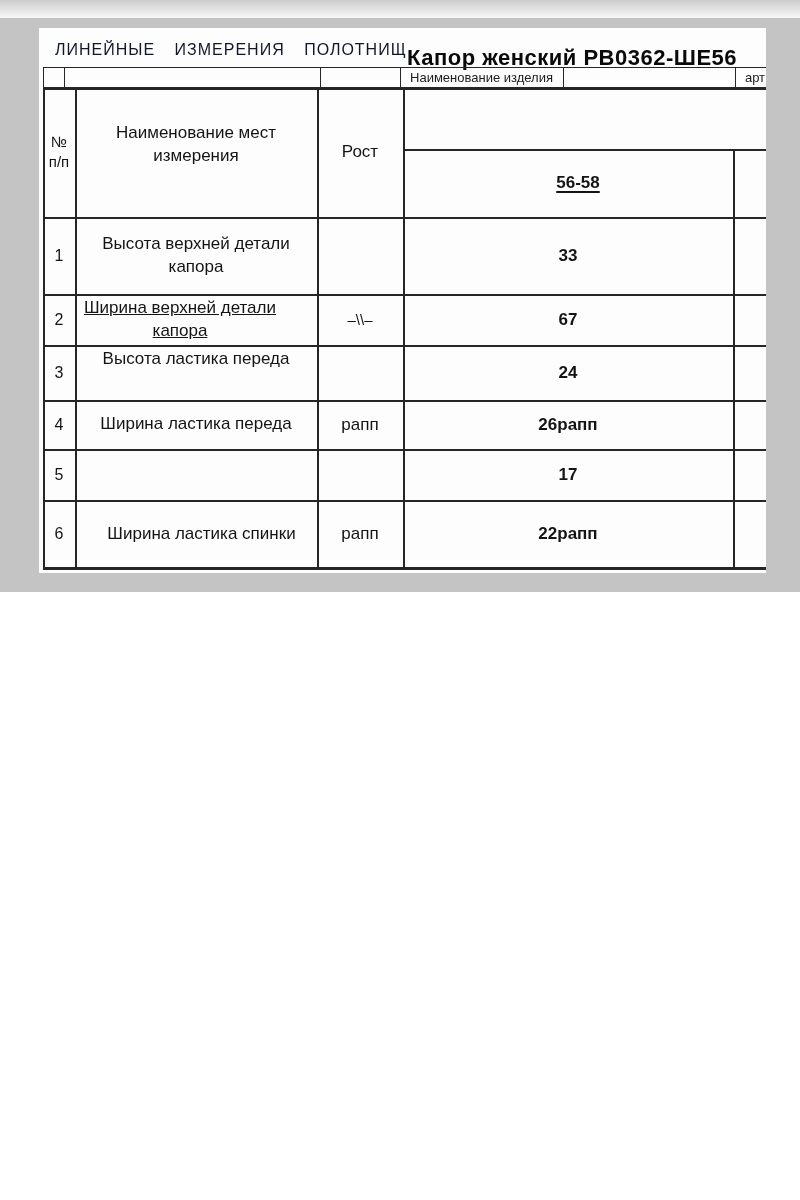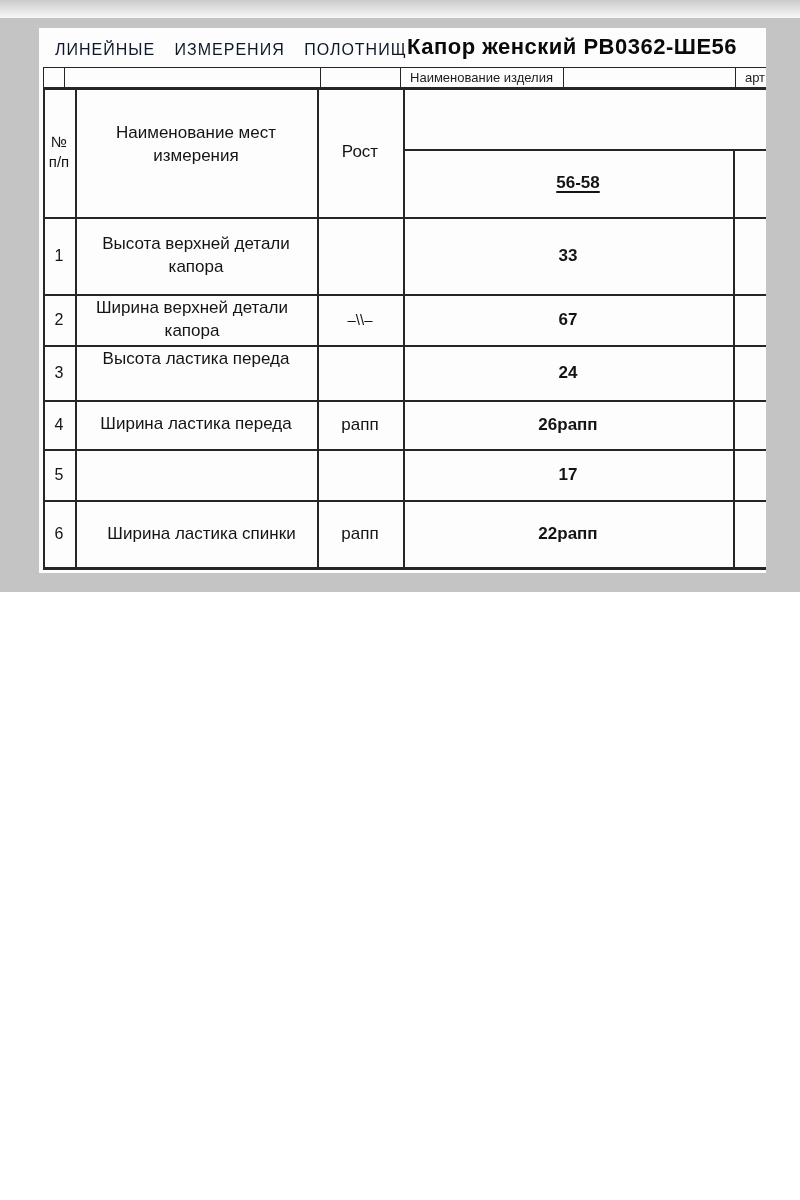--- a/index.html
+++ b/index.html
@@ -18,21 +18,21 @@
   }
   .paper{
     position:absolute;left:39px;top:28px;width:727px;height:545px;
     background:#fdfdfd;overflow:hidden;
   }
   .title-left{
     position:absolute;left:16px;top:13px;font-size:16px;color:#0f172a;
     letter-spacing:1px;word-spacing:14px;white-space:nowrap;
   }
   .title-right{
-    position:absolute;left:368px;top:6px;font-size:22px;font-weight:bold;
+    position:absolute;left:368px;top:17px;font-size:22px;font-weight:bold;
     letter-spacing:0.5px;white-space:nowrap;color:#0a0a0a;
   }
   .hl{position:absolute;background:#262626;}
   .vl{position:absolute;background:#262626;}
   .lbl{position:absolute;display:flex;align-items:center;justify-content:center;
        font-size:13px;color:#1c1c1c;white-space:nowrap;}
   .tbl{position:absolute;left:4px;top:59px;width:723px;height:483px;}
   .cell{position:absolute;display:flex;align-items:center;justify-content:center;
         text-align:center;color:#141414;}
   .c-num{font-size:16px;}
@@ -87,21 +87,21 @@
       <div class="cell c-hdr" style="left:32px;top:0;width:242px;height:115px;padding:0 28px;box-sizing:border-box;">Наименование мест измерения</div>
       <div class="cell c-hdr" style="left:274px;top:0;width:86px;height:130px;">Рост</div>
       <div class="cell c-size" style="left:360px;top:62px;width:330px;height:68px;margin-left:10px;">56-58</div>
 
       <div class="cell c-num" style="left:0;top:130px;width:32px;height:77px;">1</div>
       <div class="cell c-name" style="left:32px;top:130px;width:242px;height:77px;">Высота верхней детали капора</div>
       <div class="cell c-rost" style="left:274px;top:130px;width:86px;height:77px;"></div>
       <div class="cell c-val" style="left:360px;top:130px;width:330px;height:77px;">33</div>
 
       <div class="cell c-num" style="left:0;top:207px;width:32px;height:51px;">2</div>
-      <div class="cell c-name" style="left:28px;top:207px;width:242px;height:51px;">Ширина верхней детали капора</div>
+      <div class="cell c-name" style="left:16px;top:207px;width:242px;height:51px;text-decoration:underline;">Ширина верхней детали капора</div>
       <div class="cell c-rost" style="left:274px;top:207px;width:86px;height:51px;font-size:15px;">–\\–</div>
       <div class="cell c-val" style="left:360px;top:207px;width:330px;height:51px;">67</div>
 
       <div class="cell c-num" style="left:0;top:258px;width:32px;height:55px;">3</div>
       <div class="cell c-name" style="left:32px;top:248px;width:242px;height:49px;">Высота ластика переда</div>
       <div class="cell c-rost" style="left:274px;top:258px;width:86px;height:55px;"></div>
       <div class="cell c-val" style="left:360px;top:258px;width:330px;height:55px;">24</div>
 
       <div class="cell c-num" style="left:0;top:313px;width:32px;height:49px;">4</div>
       <div class="cell c-name" style="left:32px;top:313px;width:242px;height:49px;">Ширина ластика переда</div>

